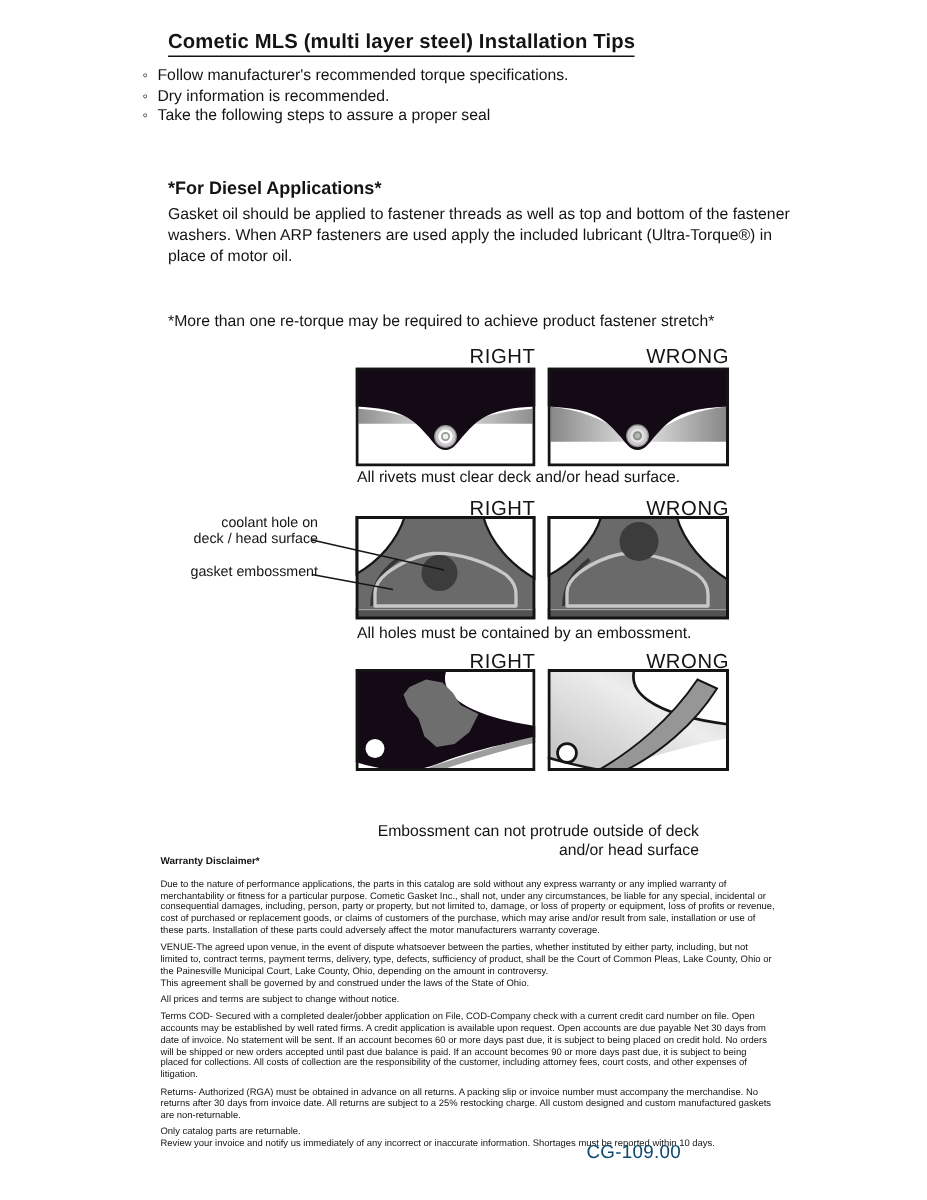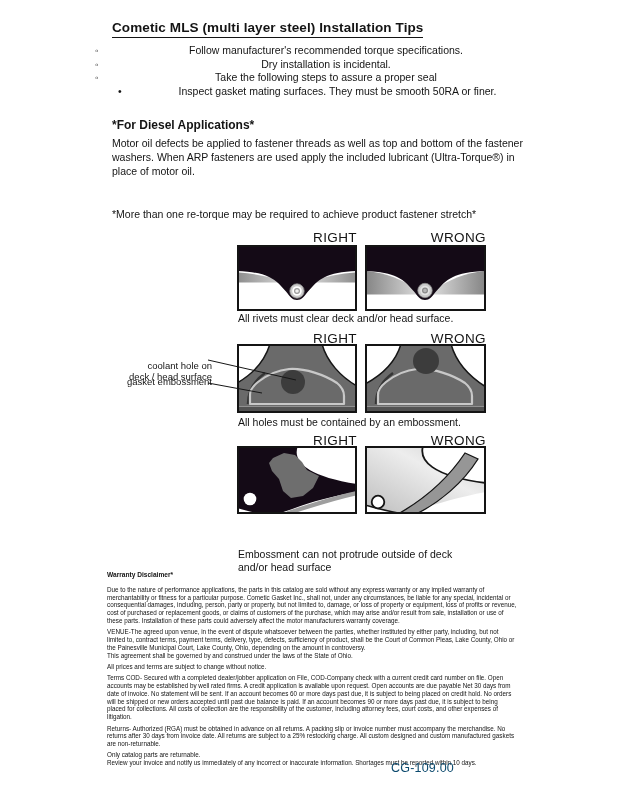--- a/index.html
+++ b/index.html
@@ -2,61 +2,60 @@
 <html><head>
 <meta charset="utf-8">
 <style>
   html,body{margin:0;padding:0;background:#ffffff;}
   .page{position:relative;width:530px;height:800px;background:#ffffff;overflow:hidden;
         font-family:"Liberation Sans", sans-serif;color:#141414;}
 
   .title{position:absolute;left:112px;top:20px;margin:0;font-size:13.5px;font-weight:bold;
          border-bottom:1.6px solid #141414;padding-bottom:2px;letter-spacing:0.1px;}
 
-  .bullets{position:absolute;left:95px;top:44px;width:452px;font-size:10.5px;line-height:13.6px;text-align:center;}
+  .bullets{position:absolute;left:95px;top:44px;width:452px;font-size:10.5px;line-height:13.6px;}
   .bullet{position:relative;padding-left:10px;}
   .bullet::before{content:"◦";position:absolute;left:0;top:0;font-size:10px;}
   .bullet.sub{margin-left:23px;}
   .bullet.sub::before{content:"•";font-size:10.5px;}
 
   .diesel-head{position:absolute;left:112px;top:118px;font-size:12px;font-weight:bold;}
   .para{position:absolute;left:112px;width:430px;margin:0;font-size:10.5px;line-height:14px;}
   .p1{top:136px;} .p2{top:165px;} .p3{top:207px;}
 
   .dlabel{position:absolute;width:120px;text-align:right;font-size:13.5px;letter-spacing:0.4px;}
   .panel{position:absolute;}
-  .caption{position:absolute;left:238px;font-size:10.5px;line-height:12.5px;}
+  .caption{position:absolute;left:238px;font-size:10.5px;line-height:12.5px;text-align:right;}
 
   .ann{position:absolute;text-align:right;font-size:9.5px;line-height:10.5px;width:110px;left:102px;}
-  .ann1{top:344px;margin-top:17px;} .ann2{top:377px;}
+  .ann1{top:344px;} .ann2{top:377px;}
   .leaders{position:absolute;left:206px;top:352px;z-index:6;}
 
   .warranty{position:absolute;left:107px;top:571px;width:410px;font-size:6.3px;line-height:7.8px;}
   .warranty .w-head{font-weight:bold;font-size:6.6px;margin:0 0 7px 0;}
   .warranty p{margin:0 0 3.5px 0;}
   .warranty p.tight{margin:0;}
 
   .footer-code{position:absolute;left:391px;top:761px;font-size:12.5px;color:#0c4a6e;letter-spacing:0.2px;}
 </style>
 </head>
 <body>
 
 <div class="page">
 
   <h1 class="title">Cometic MLS (multi layer steel) Installation Tips</h1>
 
   <div class="bullets">
     <div class="bullet"><span>Follow manufacturer's recommended torque specifications.</span></div>
-    <div class="bullet"><span>Dry installation is incidental.</span></div>
+    <div class="bullet"><span>Dry information is recommended.</span></div>
     <div class="bullet"><span>Take the following steps to assure a proper seal</span></div>
-    <div class="bullet sub"><span>Inspect gasket mating surfaces.  They must be smooth 50RA or finer.</span></div>
   </div>
 
   <div class="diesel-head">*For Diesel Applications*</div>
-  <p class="para p1">Motor oil defects be applied to fastener threads as well as top and bottom of the fastener washers. When ARP fasteners are used apply the included lubricant (Ultra-Torque®) in place of motor oil.</p>
+  <p class="para p1">Gasket oil should be applied to fastener threads as well as top and bottom of the fastener washers. When ARP fasteners are used apply the included lubricant (Ultra-Torque®) in place of motor oil.</p>
   <p class="para p3">*More than one re-torque may be required to achieve product fastener stretch*</p>
 
   <div class="dlabel" style="left:237px;top:230px;">RIGHT</div>
   <div class="dlabel" style="left:365px;top:230px;width:121px;">WRONG</div>
 
   <div class="panel" style="left:237px;top:245px;">
     <svg width="120" height="66" viewBox="0 0 120 66">
       <defs>
         <linearGradient id="g1a" x1="0" y1="0" x2="1" y2="0">
           <stop offset="0" stop-color="#8f8f8f"></stop>

